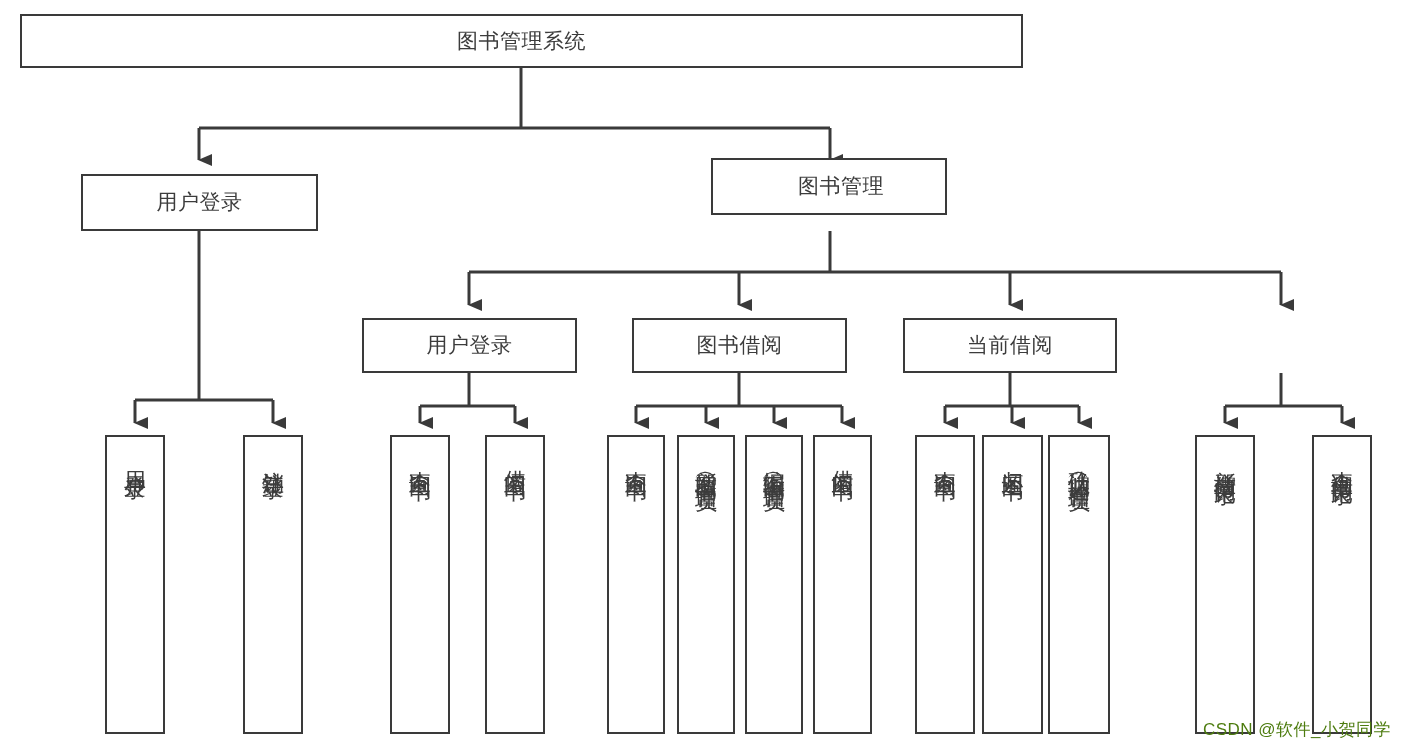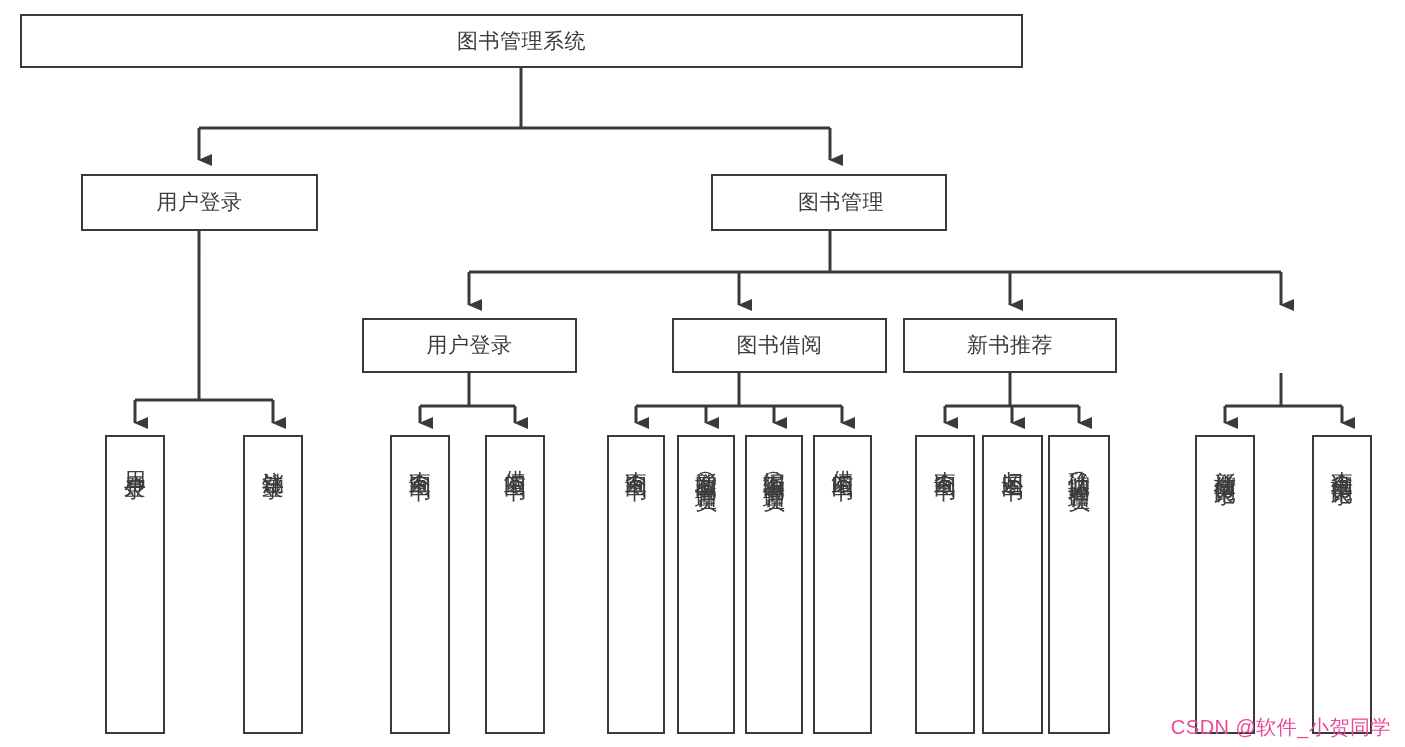--- a/index.html
+++ b/index.html
@@ -48,22 +48,22 @@
     text-orientation:upright;
     font-size:22px;
     line-height:1.18;
     letter-spacing:3px;
     white-space:normal;
   }
   .watermark{
     position:absolute;
     right:14px;
     bottom:6px;
-    font-size:20px;
-    color:#ec4899;
+    font-size:17px;
+    color:#4d7c0f;
     letter-spacing:0.5px;
     white-space:nowrap;
   }
 </style>
 </head>
 <body>
 
 <div id="canvas">
 
   <svg id="edges" viewBox="0 0 1405 747" xmlns="http://www.w3.org/2000/svg">
@@ -116,32 +116,32 @@
     </g>
   </svg>
 
   <div class="node" style="left:20px;top:14px;width:1003px;height:54px;">
     <span class="label">图书管理系统</span>
   </div>
 
   <div class="node" style="left:81px;top:174px;width:237px;height:57px;">
     <span class="label">用户登录</span>
   </div>
-  <div class="node" style="left:711px;top:174px;width:236px;height:57px;padding-left:24px;">
+  <div class="node" style="left:711px;top:158px;width:236px;height:57px;padding-left:24px;">
     <span class="label">图书管理</span>
   </div>
 
   <div class="node" style="left:362px;top:318px;width:215px;height:55px;">
     <span class="label">用户登录</span>
   </div>
-  <div class="node" style="left:632px;top:318px;width:215px;height:55px;margin-left:40px;">
+  <div class="node" style="left:632px;top:318px;width:215px;height:55px;">
     <span class="label">图书借阅</span>
   </div>
   <div class="node" style="left:903px;top:318px;width:214px;height:55px;">
-    <span class="label">新书推荐</span>
+    <span class="label">当前借阅</span>
   </div>
 
   <div class="node vertical" style="left:105px;top:435px;width:60px;height:299px;">
     <span class="label">用户登录</span>
   </div>
   <div class="node vertical" style="left:243px;top:435px;width:60px;height:299px;">
     <span class="label">注销登录</span>
   </div>
   <div class="node vertical" style="left:390px;top:435px;width:60px;height:299px;">
     <span class="label">查询图书</span>

